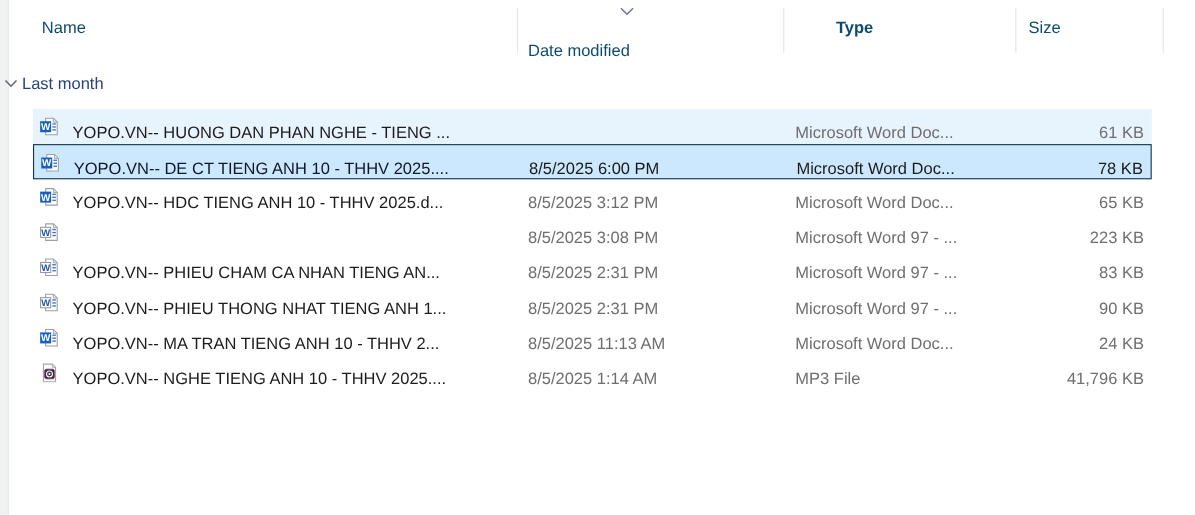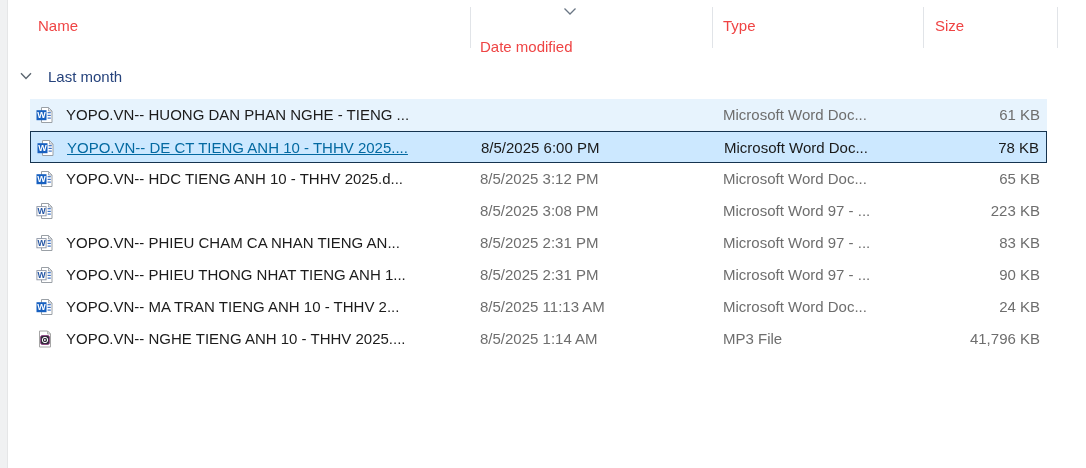--- a/index.html
+++ b/index.html
@@ -10,53 +10,53 @@
     -webkit-font-smoothing:antialiased;
   }
   
   .scroll-strip {
     position:absolute; left:0; top:0; width:7px; height:468px;
     background:#f0f1f2; border-right:1px solid #e5e6e7;
   }
   
   .col-header {
     position:absolute; top:0; height:50px; display:flex; align-items:center;
-    color:#ef4444; font-size:15px; cursor:default; white-space:nowrap;
+    color:#0c4a6e; font-size:15px; cursor:default; white-space:nowrap;
   }
   #h-name { left:38px; }
   #h-date { left:480px;margin-top:21px; }
-  #h-type { left:723px; }
+  #h-type { left:760px;font-weight:bold; }
   #h-size { left:935px; }
   .col-sep {
     position:absolute; top:7px; height:41px; width:1px; background:#e1e4e8;
   }
   .sort-chevron { position:absolute; left:563px; top:2px; width:14px; height:9px; }
   
   .group-row {
-    position:absolute; left:20px; top:62px; height:28px;
-    display:flex; align-items:center; gap:16px;
+    position:absolute; left:4px; top:62px; height:28px;
+    display:flex; align-items:center; gap:4px;
     font-size:15px; color:#26437c; white-space:nowrap; cursor:default;
   }
   .group-chevron { display:inline-flex; width:12px; height:8px; }
   
   .file-row {
     position:absolute; left:30px; width:1017px; height:32px;
     box-sizing:border-box; cursor:default;
   }
   .file-row.hover    { background:#e7f3fd; }
   .file-row.selected { background:#cce8ff; border:1px solid #15334f; }
   .cell {
-    position:absolute; top:0; height:32px; line-height:32px;
+    position:absolute; top:6px; height:32px; line-height:32px;
     font-size:15px; white-space:nowrap; overflow:hidden;
   }
   .cell.name { left:36px; max-width:406px; color:#1c1c1c; }
   .cell.date { left:450px; color:#6e6e6e; }
   .cell.type { left:693px; max-width:200px; color:#6e6e6e; }
   .cell.size { right:7px;  color:#6e6e6e; text-align:right; }
-  .file-row.selected .cell.name { color:#0369a1;text-decoration:underline; }
+  .file-row.selected .cell.name { color:#0f172a; }
   .file-row.selected .cell.date,
   .file-row.selected .cell.type,
   .file-row.selected .cell.size { color:#1a1a1a; }
   .file-icon {
     position:absolute; left:6px; top:7px; width:18px; height:18px;
     display:inline-flex;
   }
   .file-icon svg { width:18px; height:18px; }
 </style>
 </head>

